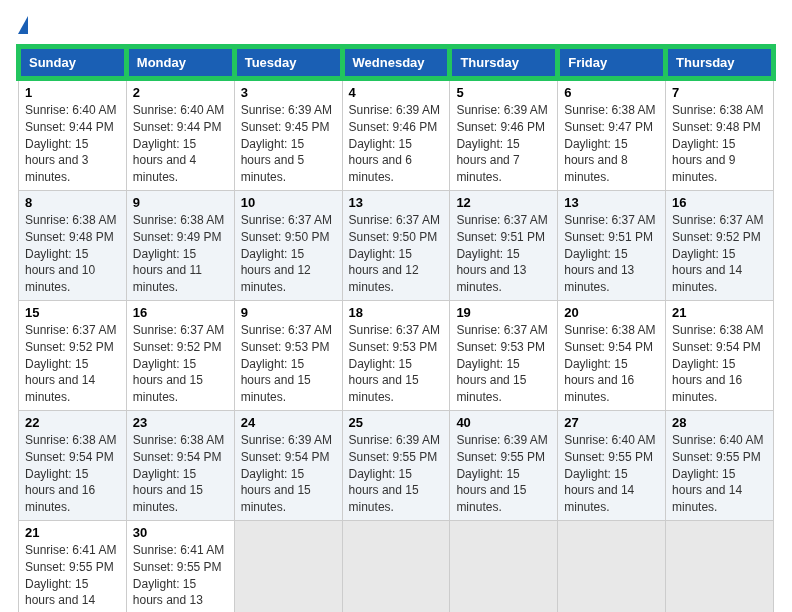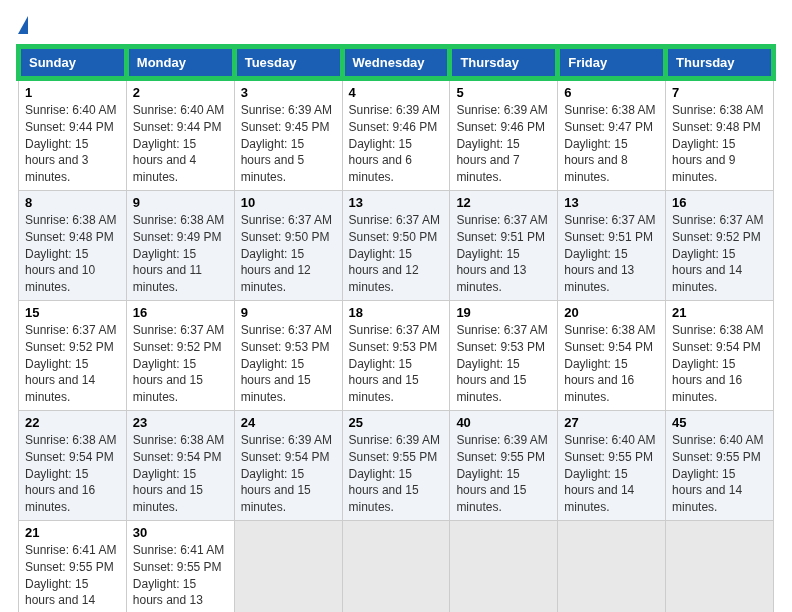--- a/index.html
+++ b/index.html
@@ -154,21 +154,21 @@
         <td><span class="day-number">20</span><span class="day-info">Sunrise: 6:38 AM<br>Sunset: 9:54 PM<br>Daylight: 15 hours and 16 minutes.</span></td>
         <td><span class="day-number">21</span><span class="day-info">Sunrise: 6:38 AM<br>Sunset: 9:54 PM<br>Daylight: 15 hours and 16 minutes.</span></td>
       </tr>
       <tr class="week-row-even">
         <td><span class="day-number">22</span><span class="day-info">Sunrise: 6:38 AM<br>Sunset: 9:54 PM<br>Daylight: 15 hours and 16 minutes.</span></td>
         <td><span class="day-number">23</span><span class="day-info">Sunrise: 6:38 AM<br>Sunset: 9:54 PM<br>Daylight: 15 hours and 15 minutes.</span></td>
         <td><span class="day-number">24</span><span class="day-info">Sunrise: 6:39 AM<br>Sunset: 9:54 PM<br>Daylight: 15 hours and 15 minutes.</span></td>
         <td><span class="day-number">25</span><span class="day-info">Sunrise: 6:39 AM<br>Sunset: 9:55 PM<br>Daylight: 15 hours and 15 minutes.</span></td>
         <td><span class="day-number">40</span><span class="day-info">Sunrise: 6:39 AM<br>Sunset: 9:55 PM<br>Daylight: 15 hours and 15 minutes.</span></td>
         <td><span class="day-number">27</span><span class="day-info">Sunrise: 6:40 AM<br>Sunset: 9:55 PM<br>Daylight: 15 hours and 14 minutes.</span></td>
-        <td><span class="day-number">45</span><span class="day-info">Sunrise: 6:40 AM<br>Sunset: 9:55 PM<br>Daylight: 15 hours and 14 minutes.</span></td>
+        <td><span class="day-number">28</span><span class="day-info">Sunrise: 6:40 AM<br>Sunset: 9:55 PM<br>Daylight: 15 hours and 14 minutes.</span></td>
       </tr>
       <tr class="week-row-odd">
         <td><span class="day-number">21</span><span class="day-info">Sunrise: 6:41 AM<br>Sunset: 9:55 PM<br>Daylight: 15 hours and 14 minutes.</span></td>
         <td><span class="day-number">30</span><span class="day-info">Sunrise: 6:41 AM<br>Sunset: 9:55 PM<br>Daylight: 15 hours and 13 minutes.</span></td>
         <td class="empty-cell"></td>
         <td class="empty-cell"></td>
         <td class="empty-cell"></td>
         <td class="empty-cell"></td>
         <td class="empty-cell"></td>
       </tr>

